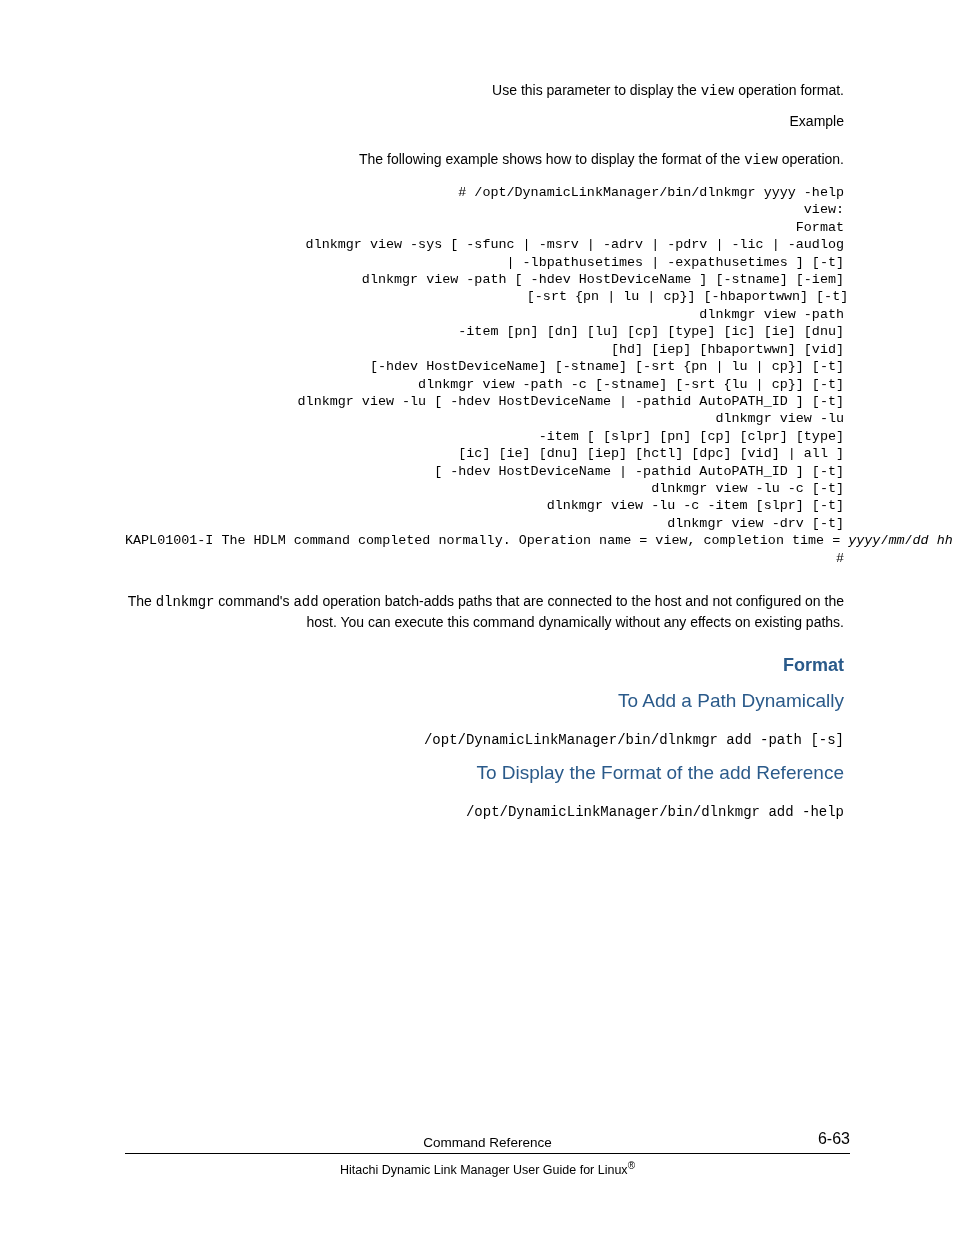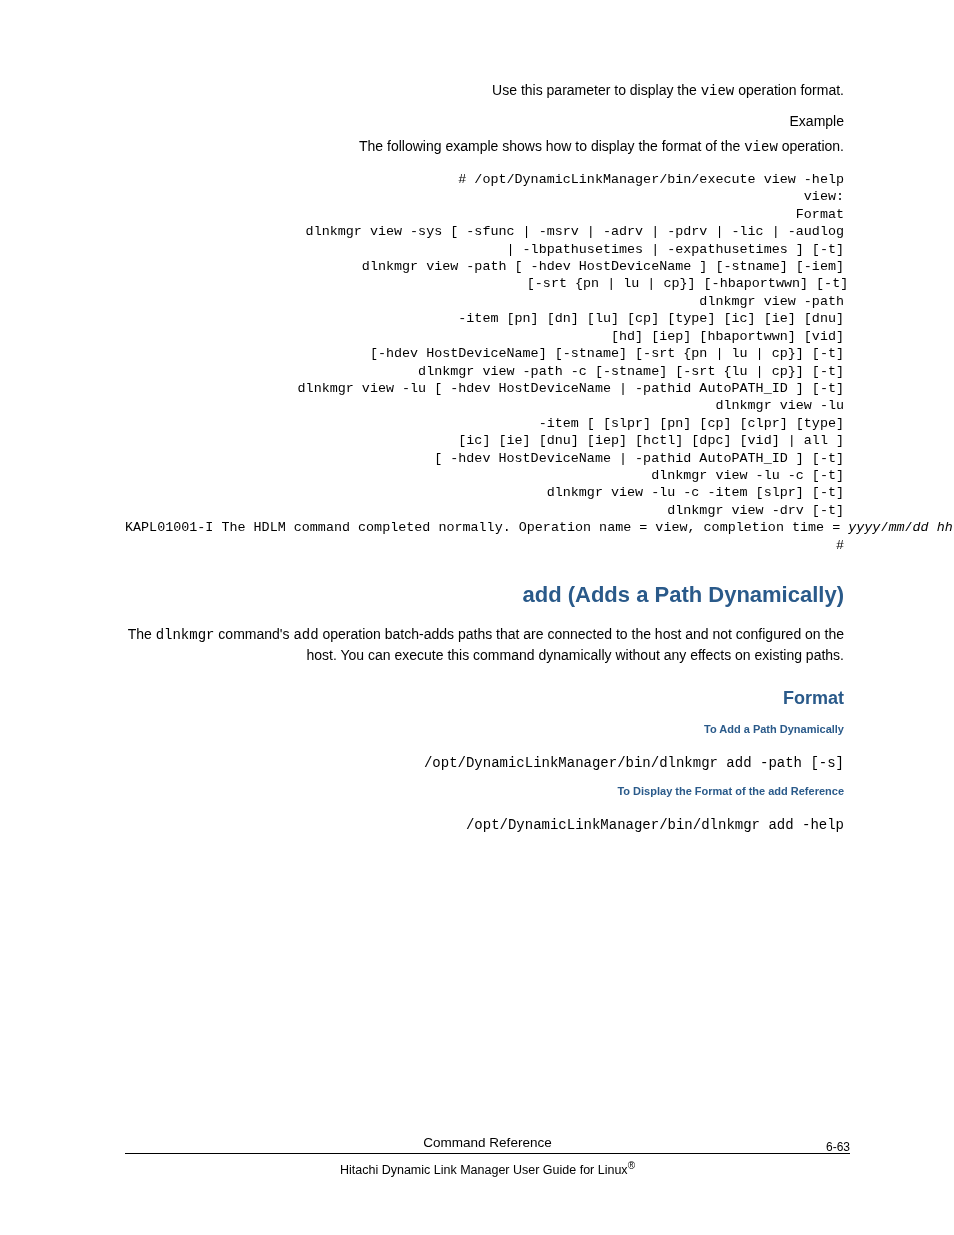--- a/index.html
+++ b/index.html
@@ -41,22 +41,22 @@
       color: #2a5a8a;
       margin: 28px 0 16px 0;
     }
     .h2 {
       font-size: 18px;
       font-weight: bold;
       color: #2a5a8a;
       margin: 22px 0 14px 0;
     }
     .h3 {
-      font-size: 11px;
-      font-weight: bold;
+      font-size: 19px;
+      font-weight: normal;
       color: #2a5a8a;
       margin: 10px 0 10px 0;
     }
     .p {
       line-height: 1.45;
       margin: 0 0 10px 0;
     }
     .mono-line {
       font-family: Liberation Mono, monospace;
       font-size: 14px;
@@ -79,48 +79,47 @@
       height: 20px;
       line-height: 20px;
     }
     .footer-center {
       display: inline-block;
     }
     .page-num {
       position: absolute;
       right: 0;
       top: -4px;
-      font-size: 12px;
-      margin-top: 8px;
+      font-size: 16px;
     }
     .footer-line2 {
       font-size: 12.5px;
       margin-top: 6px;
     }
     .sup { font-size: 10px; vertical-align: super; }
     .example-label {
         margin-left:105px;
-        margin-bottom:4px;
+        margin-bottom:17px;
     }
   </style>
 </head>
 <body>
 
 <div class="page">
 
   <div class="p indent-2">
     <span>Use this parameter to display the </span><span class="code-inline">view</span><span> operation format.</span>
   </div>
 
   <div class="p example-label">Example</div>
   <div class="p indent-2">
     <span>The following example shows how to display the format of the </span><span class="code-inline">view</span><span> operation.</span>
   </div>
 
-  <div class="code-block"><span># /opt/DynamicLinkManager/bin/execute view -help</span>
+  <div class="code-block"><span># /opt/DynamicLinkManager/bin/dlnkmgr yyyy -help</span>
 <span>view:</span>
 <span>  Format</span>
 <span>    dlnkmgr view -sys [ -sfunc | -msrv | -adrv | -pdrv | -lic | -audlog</span>
 <span>                            | -lbpathusetimes | -expathusetimes ] [-t]</span>
 <span>    dlnkmgr view -path [ -hdev HostDeviceName ] [-stname] [-iem]</span>
 <span>                                                  [-srt {pn | lu | cp}] [-hbaportwwn] [-t]</span>
 <span>    dlnkmgr view -path</span>
 <span>                 -item [pn] [dn] [lu] [cp] [type] [ic] [ie] [dnu]</span>
 <span>                                                       [hd] [iep] [hbaportwwn] [vid]</span>
 <span>                    [-hdev HostDeviceName] [-stname] [-srt {pn | lu | cp}] [-t]</span>
@@ -129,21 +128,20 @@
 <span>    dlnkmgr view -lu</span>
 <span>                 -item [ [slpr] [pn] [cp] [clpr] [type]</span>
 <span>                                         [ic] [ie] [dnu] [iep] [hctl] [dpc] [vid] | all ]</span>
 <span>                           [ -hdev HostDeviceName | -pathid AutoPATH_ID ] [-t]</span>
 <span>    dlnkmgr view -lu -c [-t]</span>
 <span>    dlnkmgr view -lu -c -item [slpr] [-t]</span>
 <span>    dlnkmgr view -drv [-t]</span>
 <span>KAPL01001-I The HDLM command completed normally. Operation name = view, completion time = </span><span class="italic">yyyy</span><span>/</span><span class="italic">mm</span><span>/</span><span class="italic">dd hh</span><span>:</span>
 <span>#</span></div>
 
-  <div class="h1">add (Adds a Path Dynamically)</div>
 
   <div class="p body-indent">
     <span>The </span><span class="code-inline">dlnkmgr</span><span> command's </span><span class="code-inline">add</span><span> operation batch-adds paths that are connected to the host and not configured on the host. You can execute this command dynamically without any effects on existing paths.</span>
   </div>
 
   <div class="h2">Format</div>
 
   <div class="h3">To Add a Path Dynamically</div>
   <div class="mono-line body-indent-cmd">/opt/DynamicLinkManager/bin/dlnkmgr add -path [-s]</div>
 

